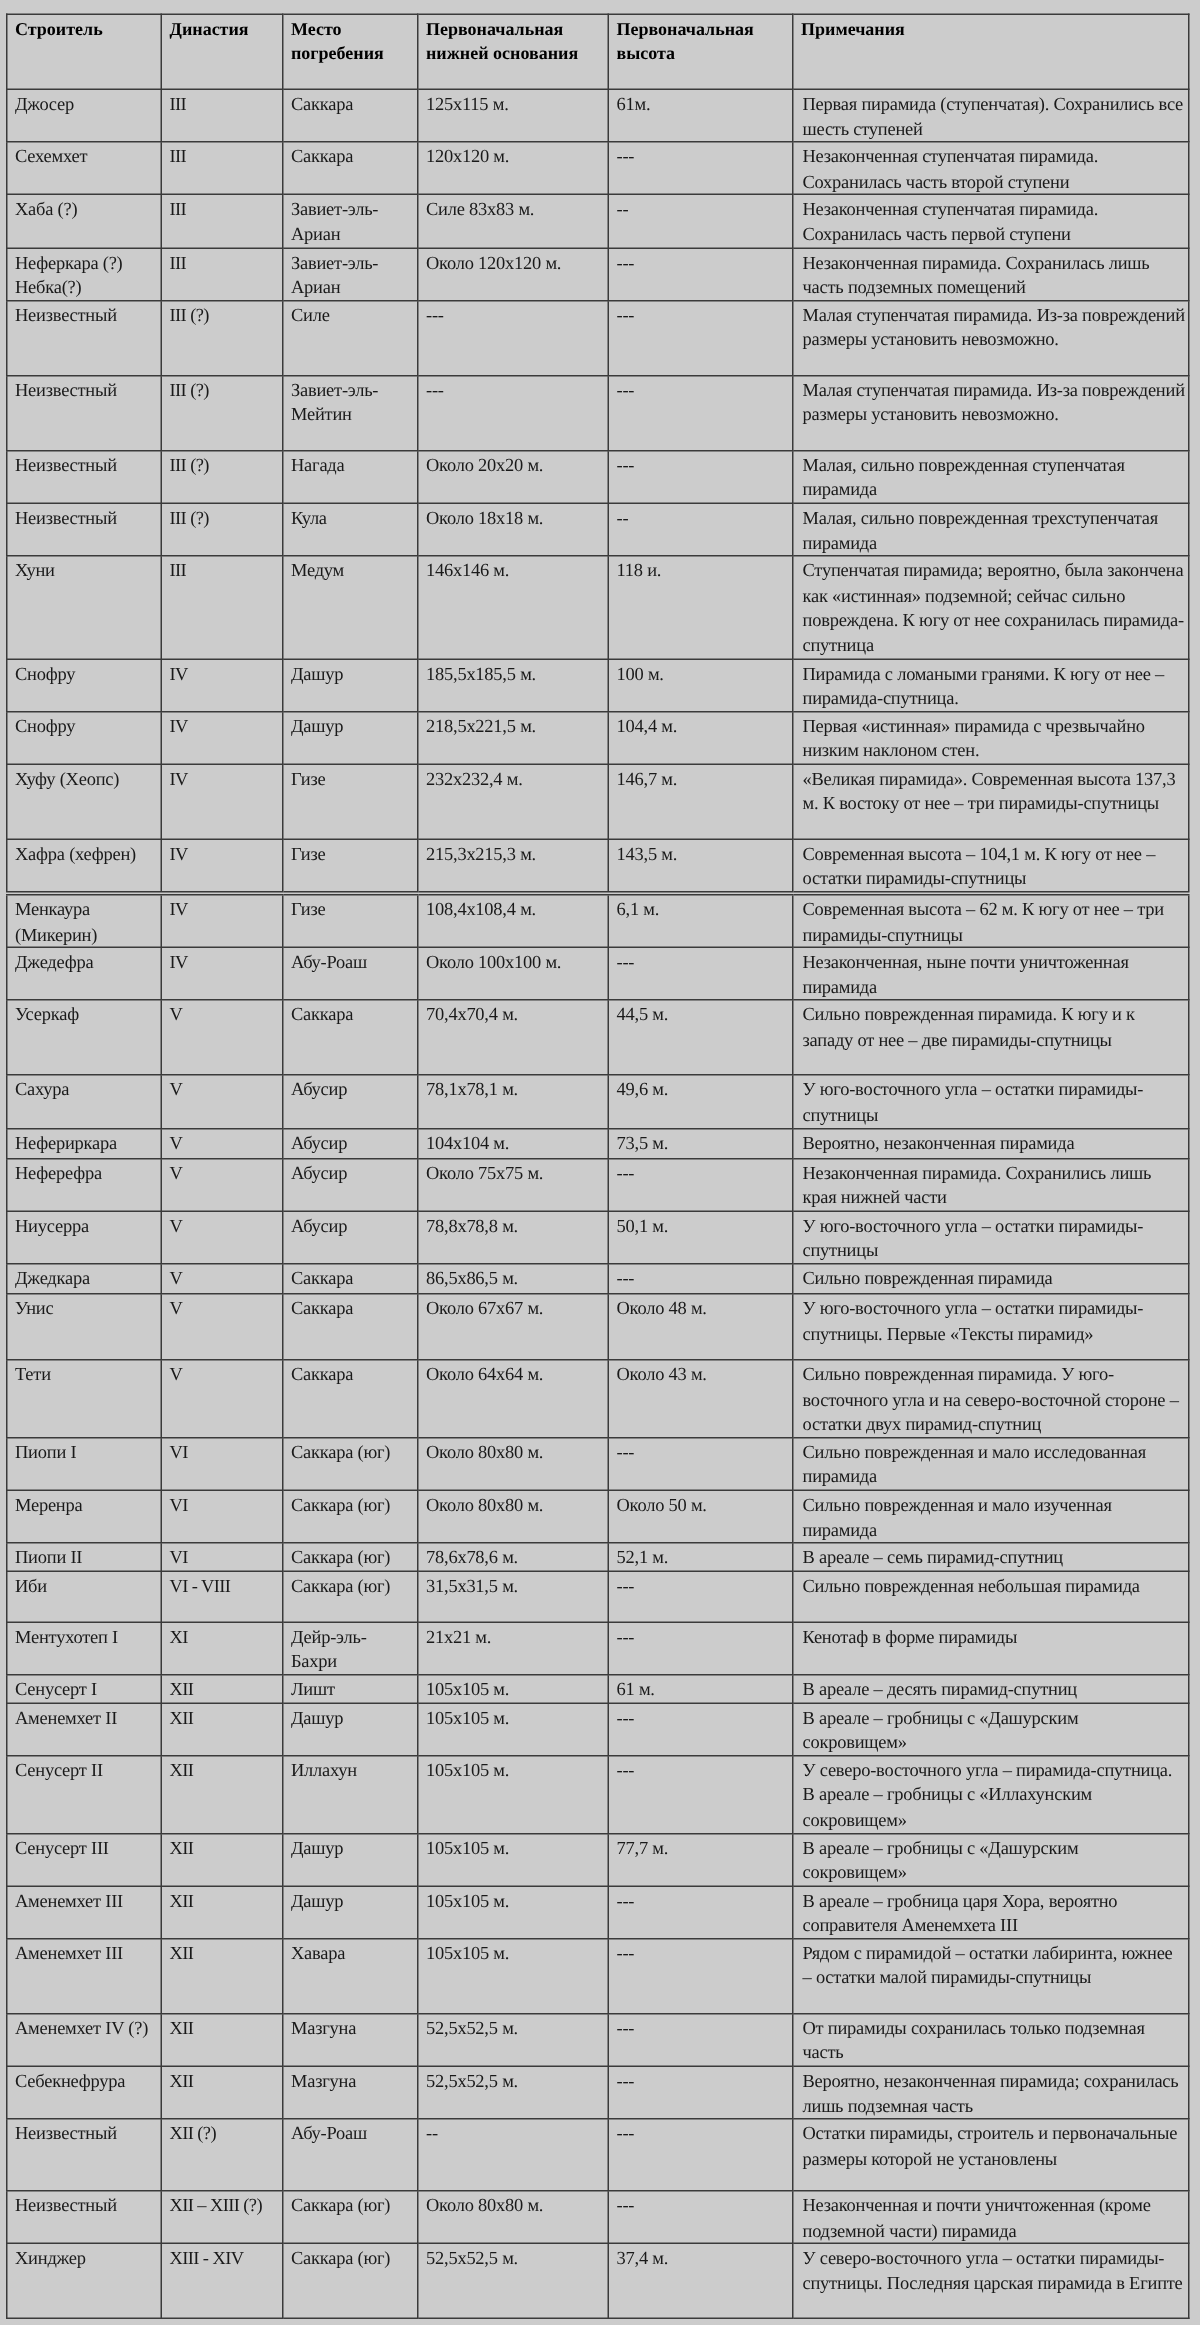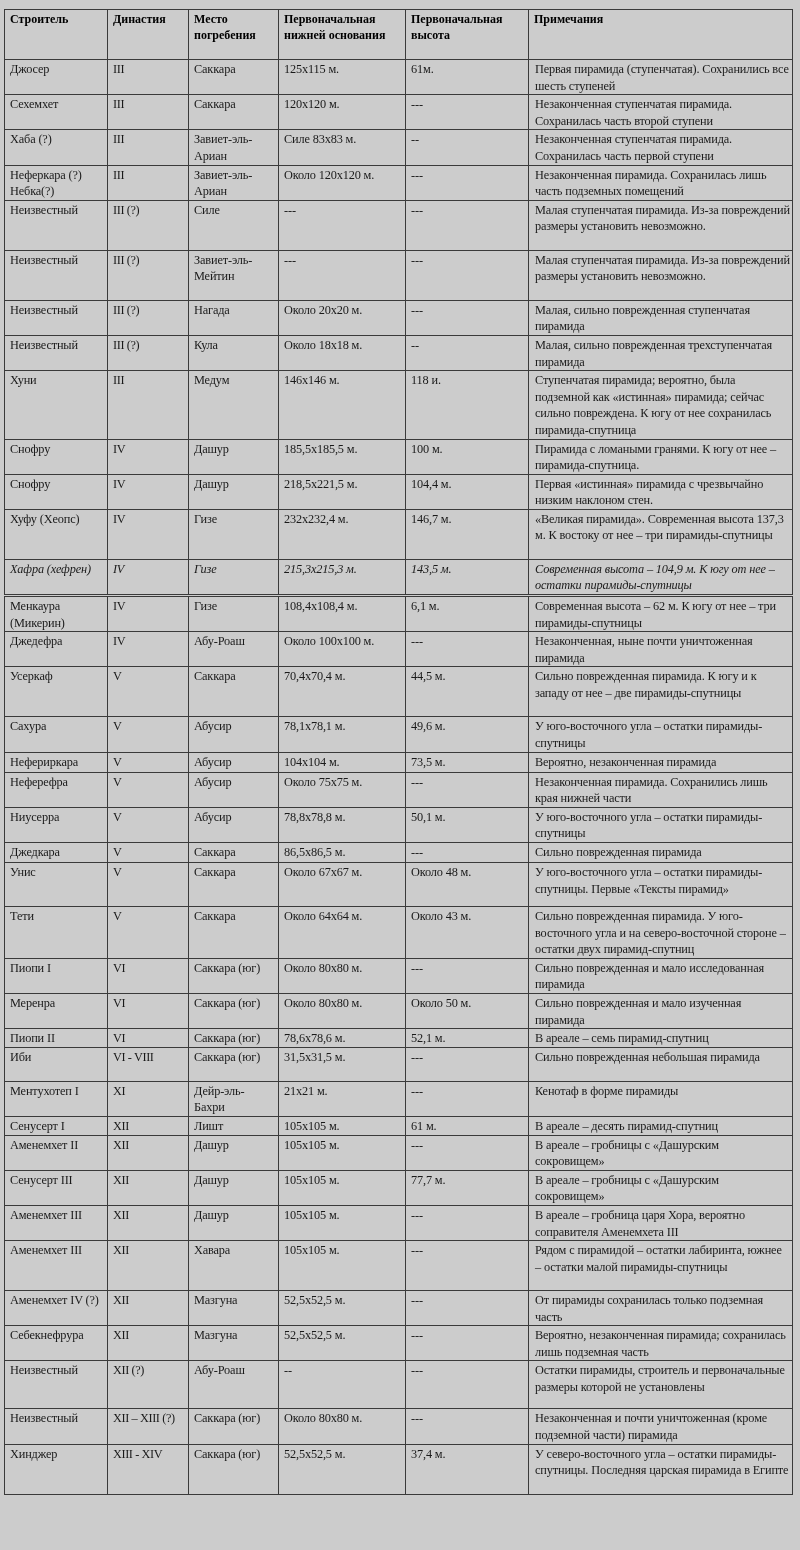--- a/index.html
+++ b/index.html
@@ -147,21 +147,21 @@
           <td>Около 18x18 м.</td>
           <td>--</td>
           <td class="notes">Малая, сильно поврежденная трехступенчатая пирамида</td>
         </tr>
         <tr style="height: 66px;">
           <td>Хуни</td>
           <td class="dyn-num">III</td>
           <td>Медум</td>
           <td>146x146 м.</td>
           <td>118 и.</td>
-          <td class="notes">Ступенчатая пирамида; вероятно, была подземной как «истинная» пирамида; сейчас сильно повреждена. К югу от нее сохранилась пирамида-спутница</td>
+          <td class="notes">Ступенчатая пирамида; вероятно, была закончена как «истинная» подземной; сейчас сильно повреждена. К югу от нее сохранилась пирамида-спутница</td>
         </tr>
         <tr style="height: 34px;">
           <td>Снофру</td>
           <td class="dyn-num">IV</td>
           <td>Дашур</td>
           <td>185,5x185,5 м.</td>
           <td>100 м.</td>
           <td class="notes">Пирамида с ломаными гранями. К югу от нее – пирамида-спутница.</td>
         </tr>
         <tr style="height: 34px;">
@@ -173,27 +173,27 @@
           <td class="notes">Первая «истинная» пирамида с чрезвычайно низким наклоном стен.</td>
         </tr>
         <tr style="height: 50px;">
           <td>Хуфу (Хеопс)</td>
           <td class="dyn-num">IV</td>
           <td>Гизе</td>
           <td>232x232,4 м.</td>
           <td>146,7 м.</td>
           <td class="notes">«Великая пирамида». Современная высота 137,3 м. К востоку от нее – три пирамиды-спутницы</td>
         </tr>
-        <tr style="height: 34px; font-style: italic;">
+        <tr style="height: 34px;">
           <td>Хафра (хефрен)</td>
           <td class="dyn-num">IV</td>
           <td>Гизе</td>
           <td>215,3x215,3 м.</td>
           <td>143,5 м.</td>
-          <td class="notes">Современная высота – 104,9 м. К югу от нее – остатки пирамиды-спутницы</td>
+          <td class="notes">Современная высота – 104,1 м. К югу от нее – остатки пирамиды-спутницы</td>
         </tr>
         <tr class="double-top" style="height: 34px;">
           <td>Менкаура (Микерин)</td>
           <td class="dyn-num">IV</td>
           <td>Гизе</td>
           <td>108,4x108,4 м.</td>
           <td>6,1 м.</td>
           <td class="notes">Современная высота – 62 м. К югу от нее – три пирамиды-спутницы</td>
         </tr>
         <tr style="height: 34px;">
@@ -316,20 +316,28 @@
           <td>61 м.</td>
           <td class="notes">В ареале – десять пирамид-спутниц</td>
         </tr>
         <tr style="height: 34px;">
           <td>Аменемхет II</td>
           <td class="dyn-num">XII</td>
           <td>Дашур</td>
           <td>105x105 м.</td>
           <td>---</td>
           <td class="notes">В ареале – гробницы с «Дашурским сокровищем»</td>
+        </tr>
+        <tr style="height: 48px;">
+          <td>Сенусерт II</td>
+          <td class="dyn-num">XII</td>
+          <td>Иллахун</td>
+          <td>105x105 м.</td>
+          <td>---</td>
+          <td class="notes">У северо-восточного угла – пирамида-спутница. В ареале – гробницы с «Иллахунским сокровищем»</td>
         </tr>
         <tr style="height: 34px;">
           <td>Сенусерт III</td>
           <td class="dyn-num">XII</td>
           <td>Дашур</td>
           <td>105x105 м.</td>
           <td>77,7 м.</td>
           <td class="notes">В ареале – гробницы с «Дашурским сокровищем»</td>
         </tr>
         <tr style="height: 34px;">

